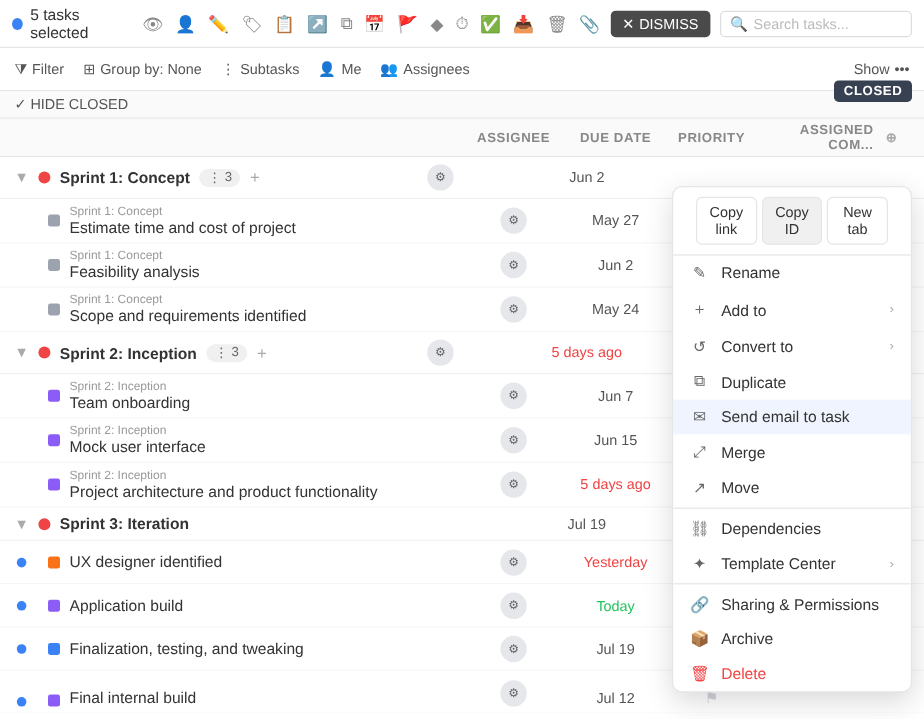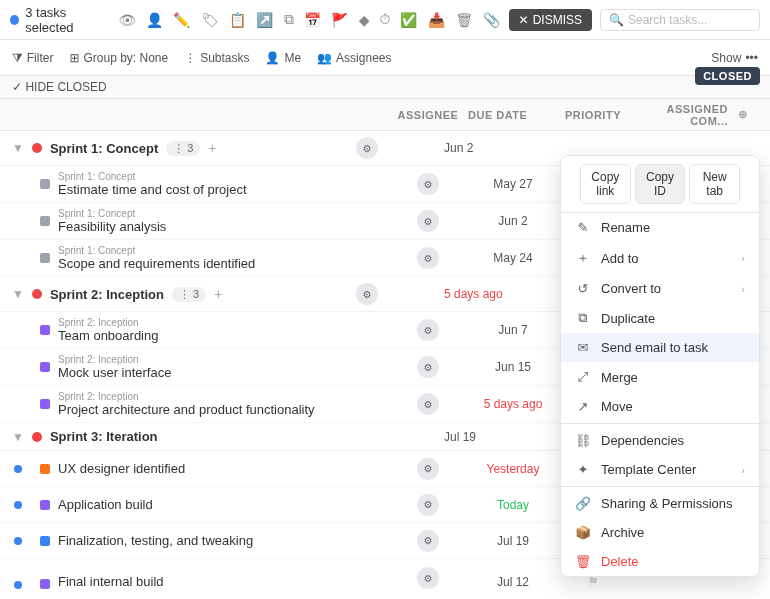--- a/index.html
+++ b/index.html
@@ -41,21 +41,21 @@
     .hide-closed-bar span { cursor: pointer; }
 
     
     .table-header {
       display: flex; align-items: center; height: 32px; padding: 0 12px;
       background: #fafafa; border-bottom: 1px solid #e5e5e5;
       font-size: 11px; color: #888; font-weight: 600; text-transform: uppercase; letter-spacing: 0.5px;
     }
     .col-task { flex: 1; margin-top: 42px; }
     .col-assignee { width: 80px; text-align: center; }
-    .col-due { width: 90px; text-align: left; }
+    .col-due { width: 90px; text-align: center; }
     .col-priority { width: 70px; text-align: center; }
     .col-assigned { width: 100px; text-align: right; }
     .col-plus { width: 30px; text-align: center; }
 
     
     .task-list { overflow-y: auto; height: calc(599px - 40px - 36px - 28px - 32px); position: relative; }
 
     
     .sprint-header {
       display: flex; align-items: center; padding: 6px 12px; gap: 8px;
@@ -132,21 +132,21 @@
       color: #fff; font-size: 11px; font-weight: 600; padding: 3px 8px;
       border-radius: 4px; letter-spacing: 0.5px;
     }
   </style>
 </head>
 <body>
 
 <div class="toolbar">
   <div class="toolbar-left">
     <div class="blue-dot"></div>
-    <span class="task-count">3 tasks selected</span>
+    <span class="task-count">5 tasks selected</span>
   </div>
   <div class="toolbar-icons">
     <span>👁</span>
     <span>👤</span>
     <span>✏️</span>
     <span>🏷</span>
     <span>📋</span>
     <span>↗️</span>
     <span>⧉</span>
     <span>📅</span>

